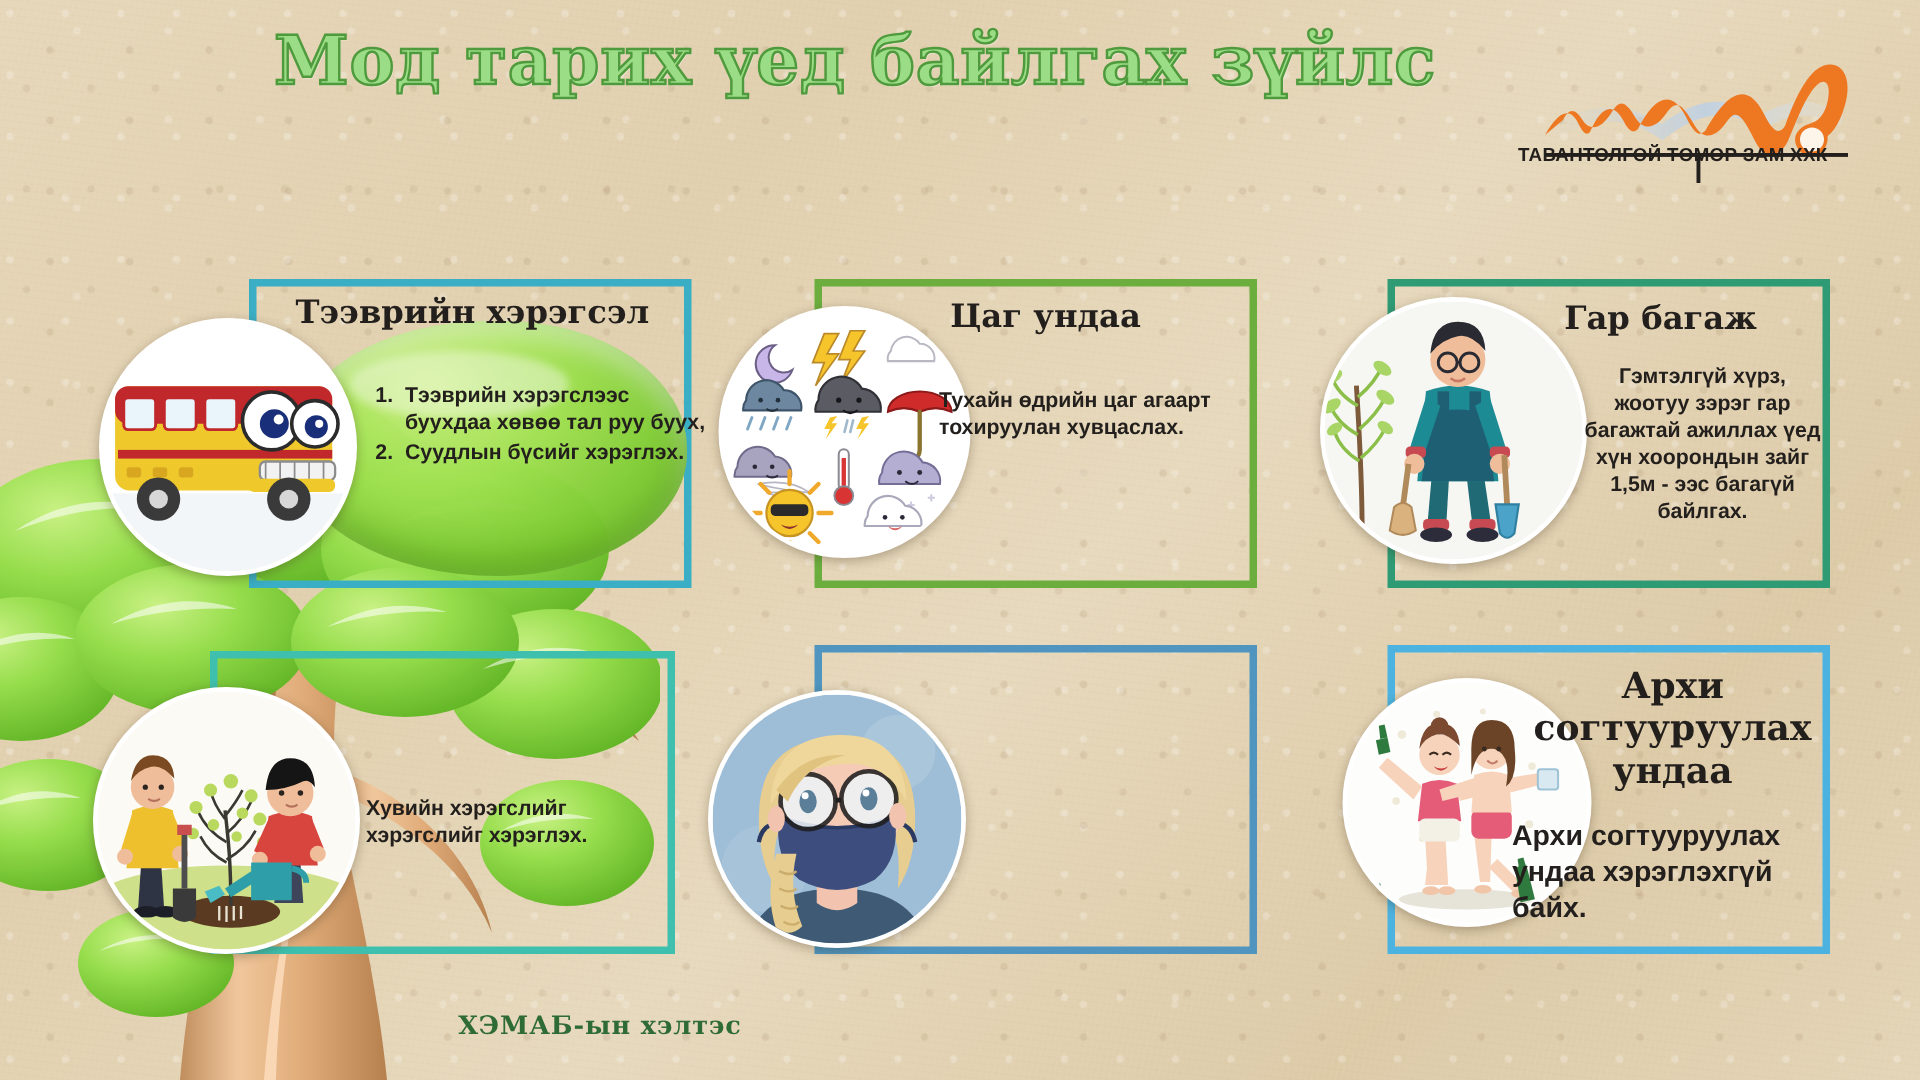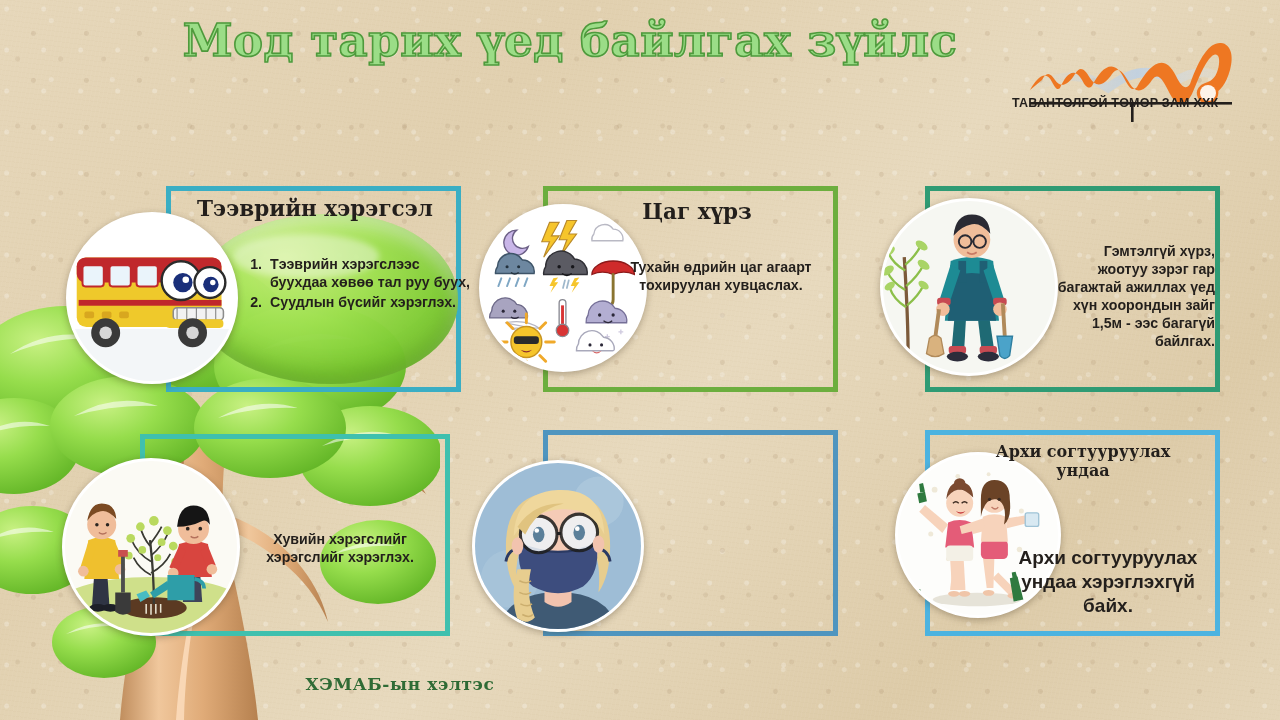--- a/index.html
+++ b/index.html
@@ -52,23 +52,23 @@
   #tree svg{display:block;}
 
   
   .card{position:absolute;box-sizing:border-box;border-style:solid;}
   .card-title{
     position:absolute;font-family:"DejaVu Serif", serif;font-weight:700;
     color:#231f1c;text-align:center;line-height:1.18;
   }
   .card-body{
     position:absolute;font-family:"Liberation Sans", sans-serif;font-weight:700;
-    color:#231f1c;line-height:1.27;text-align:center;
-  }
-  .card-body.left{text-align:right;}
+    color:#231f1c;line-height:1.27;
+  }
+  .card-body.left{text-align:center;}
   .card-list{
     position:absolute;margin:4px;padding-left:26px;
     font-family:"Liberation Sans", sans-serif;font-weight:700;
     color:#231f1c;line-height:1.26;text-align:left;
   }
   .card-list li{margin-bottom:2px;padding-left:4px;}
 
   
   .photo{
     position:absolute;border-radius:50%;overflow:hidden;
@@ -310,21 +310,21 @@
 
       <g>
         <path d="M100 142 a14 14 0 0 1 26 -7 a12 12 0 0 1 11 14 h-39 a10 10 0 0 1 2 -7 Z" fill="#ffffff" stroke="#a9a9bb" stroke-width="1.5"></path>
         <circle cx="112" cy="143" r="1.6" fill="#2b2838"></circle>
           <circle cx="124" cy="143" r="1.6" fill="#2b2838"></circle>
         <path d="M114 149 q5 6 10 0 q-5 3 -10 0 Z" fill="#d86a6a"></path>
       </g>
     </svg>
   </div>
 
-  <div class="card-title" style="left:572px;top:199px;width:250px;font-size:21.5px;">Цаг хүрз</div>
+  <div class="card-title" style="left:572px;top:199px;width:250px;font-size:21.5px;">Цаг ундаа</div>
   <div class="card-body" style="left:626px;top:258px;width:190px;font-size:14.2px;">Тухайн өдрийн цаг агаарт тохируулан хувцаслах.</div>
 
   <div class="card" style="left:925px;top:186px;width:295px;height:206px;border-width:5px;border-color:#2f9b74;background:transparent;"></div>
 
   <div class="photo" style="left:880px;top:198px;width:178px;height:178px;">
     <svg viewBox="0 0 178 178" xmlns="http://www.w3.org/2000/svg" aria-hidden="true">
       <rect width="178" height="178" fill="#f6f7f2"></rect>
 
       <path d="M26 162 C26 120 24 90 22 58" stroke="#7c5a3a" stroke-width="3.4" fill="none"></path>
       <g stroke="#8cbf4a" stroke-width="2.4" fill="none">
@@ -374,20 +374,21 @@
       </g>
 
       <path d="M124 106 l2 34" stroke="#b08a5a" stroke-width="4"></path>
       <path d="M118 140 h16 l-3 20 q-5 6 -10 0 Z" fill="#4ba3c9" stroke="#2f7fa0" stroke-width="1.5"></path>
 
       <path d="M58 112 l-4 30" stroke="#b08a5a" stroke-width="4"></path>
       <path d="M48 142 q6 -6 12 0 l3 16 q-9 6 -18 0 Z" fill="#d9b27e" stroke="#b08a5a" stroke-width="1.4"></path>
     </svg>
   </div>
 
+  <div class="card-title" style="left:1000px;top:200px;width:214px;font-size:21.5px;">Гар багаж</div>
   <div class="card-body left" style="left:1055px;top:242px;width:160px;font-size:14.2px;">Гэмтэлгүй хүрз, жоотуу зэрэг гар багажтай ажиллах үед хүн хоорондын зайг 1,5м - ээс багагүй байлгах.</div>
 
   <div class="card" style="left:140px;top:434px;width:310px;height:202px;border-width:5px;border-color:#3fc0ae;background:transparent;"></div>
 
   <div class="photo" style="left:62px;top:458px;width:178px;height:178px;">
     <svg viewBox="0 0 178 178" xmlns="http://www.w3.org/2000/svg" aria-hidden="true">
       <rect width="178" height="178" fill="#fbfaf4"></rect>
       <ellipse cx="89" cy="152" rx="100" ry="32" fill="#cfe08a"></ellipse>
       <ellipse cx="92" cy="152" rx="34" ry="11" fill="#5b3a22"></ellipse>
 
@@ -563,17 +564,17 @@
 
         <rect x="132" y="60" width="14" height="14" rx="2" fill="#d8e9f2" stroke="#9fc3d6" stroke-width="1.4"></rect>
       </g>
 
       <path d="M116 128 l8 -2 l6 24 l-10 2 Z" fill="#2f7a3f"></path>
       <path d="M118 122 l4 -1 l2 7 l-5 1 Z" fill="#2f7a3f"></path>
       <path d="M16 140 l7 -1 l3 14 l-8 1 Z" fill="#2f7a3f"></path>
     </svg>
   </div>
 
-  <div class="card-title" style="left:976px;top:443px;width:214px;font-size:16px;">Архи согтууруулах ундаа</div>
+  <div class="card-title" style="left:1008px;top:443px;width:214px;font-size:24px;">Архи согтууруулах ундаа</div>
   <div class="card-body" style="left:1008px;top:546px;width:200px;font-size:19px;">Архи согтууруулах ундаа хэрэглэхгүй байх.</div>
 
   <div id="footer" style="left:-240px;width:1280px;">ХЭМАБ-ын  хэлтэс</div>
 </div>
 
 </body></html>

